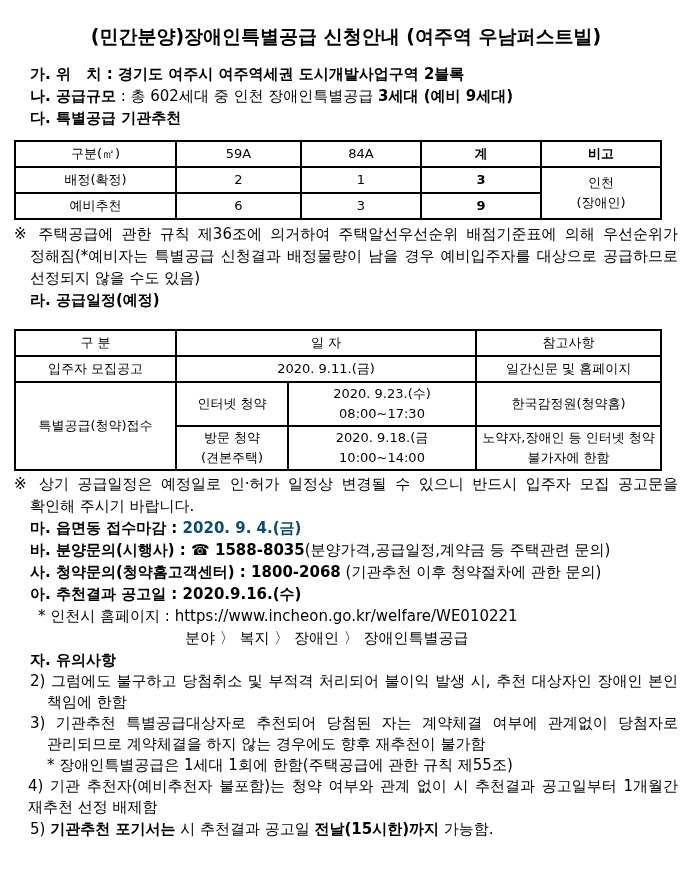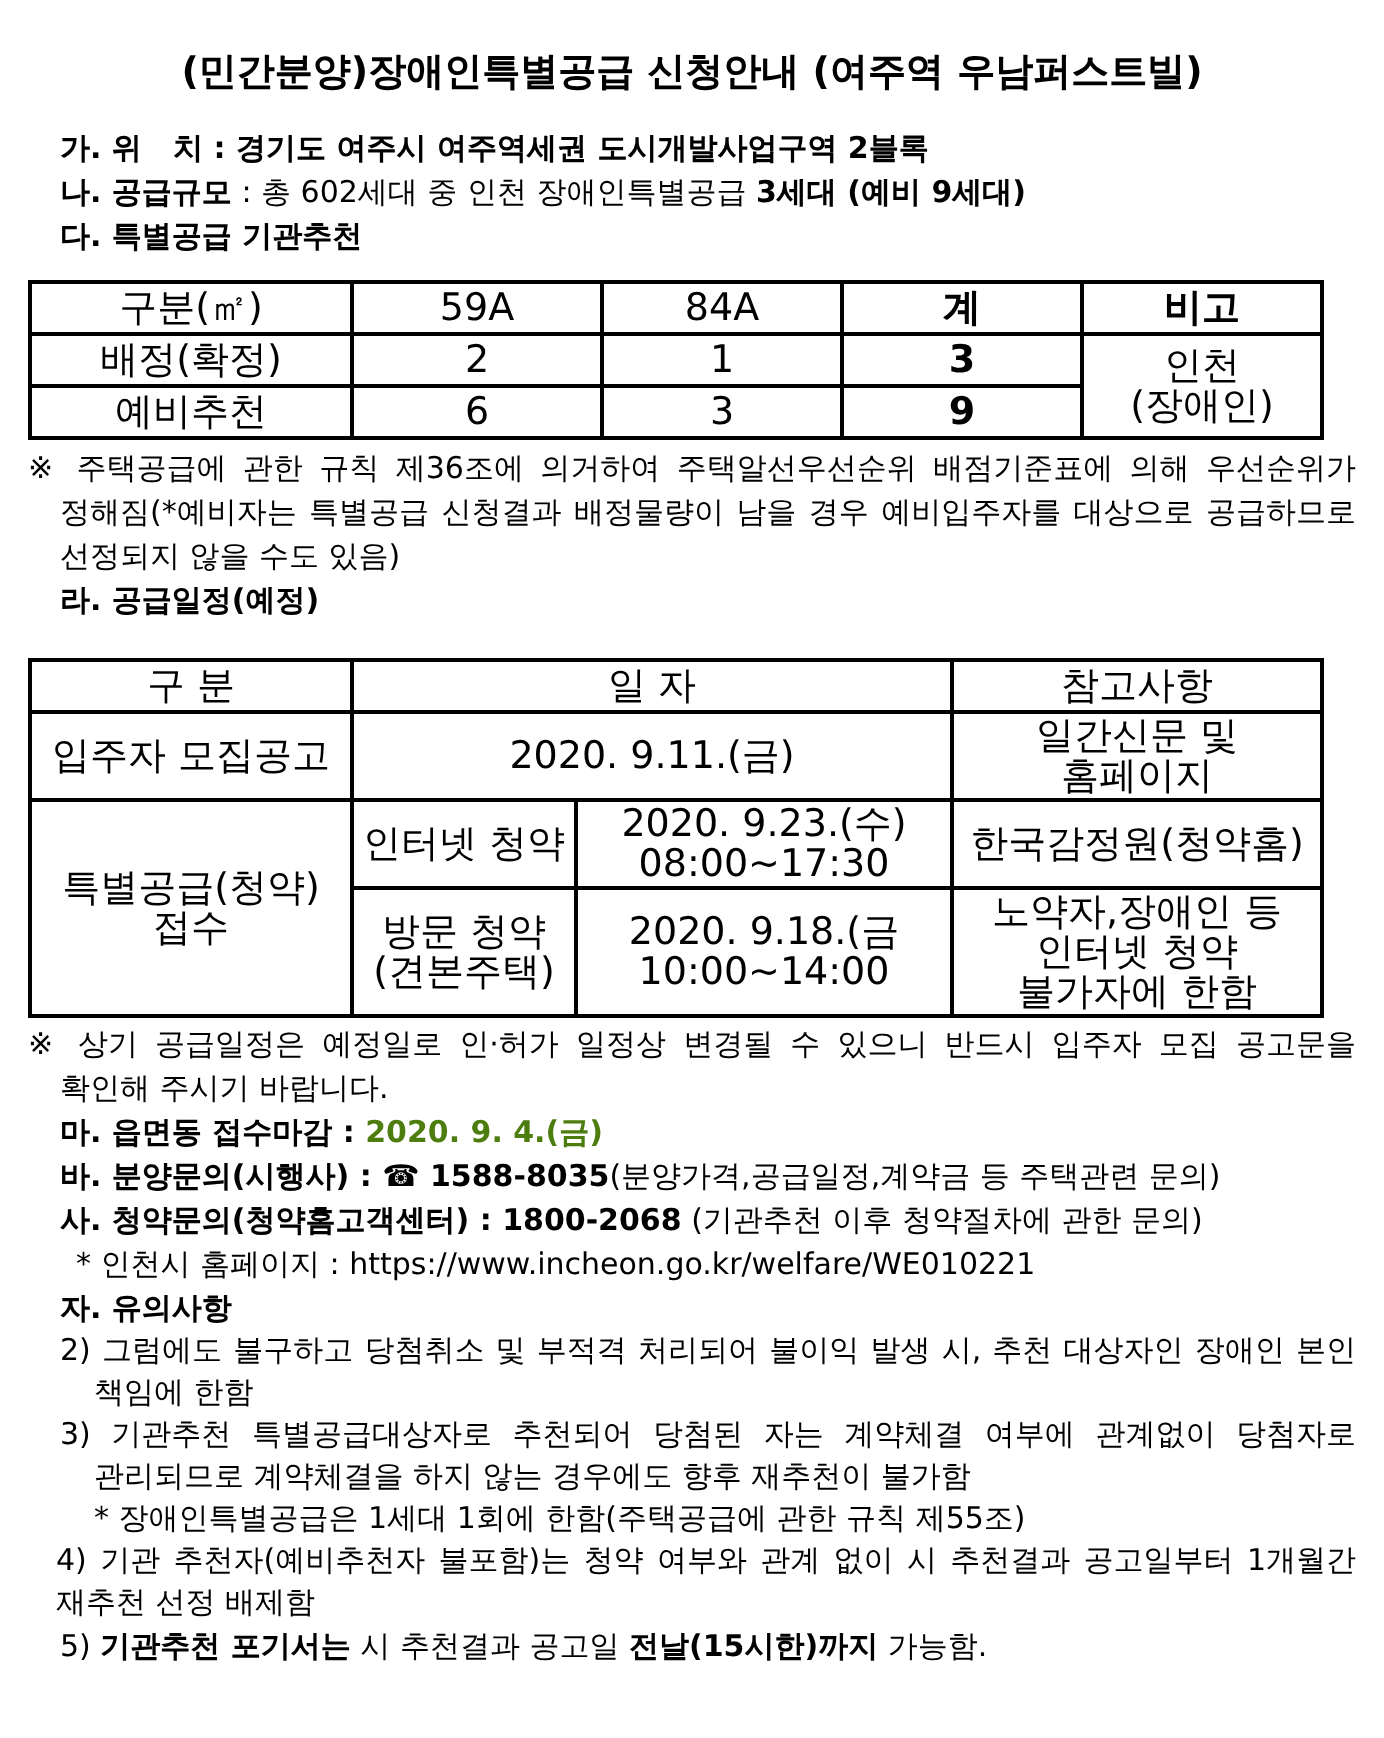--- a/index.html
+++ b/index.html
@@ -21,35 +21,35 @@
     word-break: keep-all;
   }
   .title {
     margin: 25px 0 0 0;
     font-size: 19px;
     font-weight: bold;
     text-align: center;
     line-height: 22px;
   }
   .b { font-weight: bold; }
-  .blue { color: #4d7c0f; font-weight: bold; }
+  .blue { color: #0c4a6e; font-weight: bold; }
   .ln { padding-left: 16px; line-height: 22px; }
   .first { margin-top: 16px; }
   .hang {
     padding-left: 16px;
     text-indent: -16px;
     text-align: justify;
     line-height: 22px;
   }
   table {
     border-collapse: collapse;
     table-layout: fixed;
     width: 646px;
     margin: 11px 0 3px 0;
-    font-size: 19px;
+    font-size: 13px;
   }
   td {
     border: 2px solid #000000;
     text-align: center;
     padding: 1px 3px;
     line-height: 20px;
     overflow: hidden;
   }
   .t1 td { height: 22px; }
   .t2 .r-sm td { height: 22px; }
@@ -154,23 +154,25 @@
     </table>
 
   <div class="hang">※ 상기 공급일정은 예정일로 인·허가 일정상 변경될 수 있으니 반드시 입주자 모집 공고문을 확인해 주시기 바랍니다.</div>
 
   <div class="ln"><span class="b">마. 읍면동 접수마감 : </span><span class="blue">2020. 9. 4.(금)</span></div>
 
   <div class="ln"><span class="b">바. 분양문의(시행사) : ☎ 1588-8035</span><span>(분양가격,공급일정,계약금 등 주택관련 문의)</span></div>
 
   <div class="ln"><span class="b">사. 청약문의(청약홈고객센터) : 1800-2068</span><span> (기관추천 이후 청약절차에 관한 문의)</span></div>
 
+  <div class="ln b">아. 추천결과 공고일 : 2020.9.16.(수)</div>
 
   <div class="homepage">* 인천시 홈페이지 : https://www.incheon.go.kr/welfare/WE010221</div>
 
+  <div class="path">분야 〉 복지 〉 장애인 〉 장애인특별공급</div>
 
   <div class="ln b">자. 유의사항</div>
 
   <div class="notice">2) 그럼에도 불구하고 당첨취소 및 부적격 처리되어 불이익 발생 시, 추천 대상자인 장애인 본인 책임에 한함</div>
   <div class="notice">3) 기관추천 특별공급대상자로 추천되어 당첨된 자는 계약체결 여부에 관계없이 당첨자로 관리되므로 계약체결을 하지 않는 경우에도 향후 재추천이 불가함</div>
   <div class="star-line">* 장애인특별공급은 1세대 1회에 한함(주택공급에 관한 규칙 제55조)</div>
   <div class="notice n4">4) 기관 추천자(예비추천자 불포함)는 청약 여부와 관계 없이 시 추천결과 공고일부터 1개월간 재추천 선정 배제함</div>
   <div class="ln"><span>5) </span><span class="b">기관추천 포기서는</span><span> 시 추천결과 공고일 </span><span class="b">전날(15시한)까지</span><span> 가능함.</span></div>
 
 </div>

